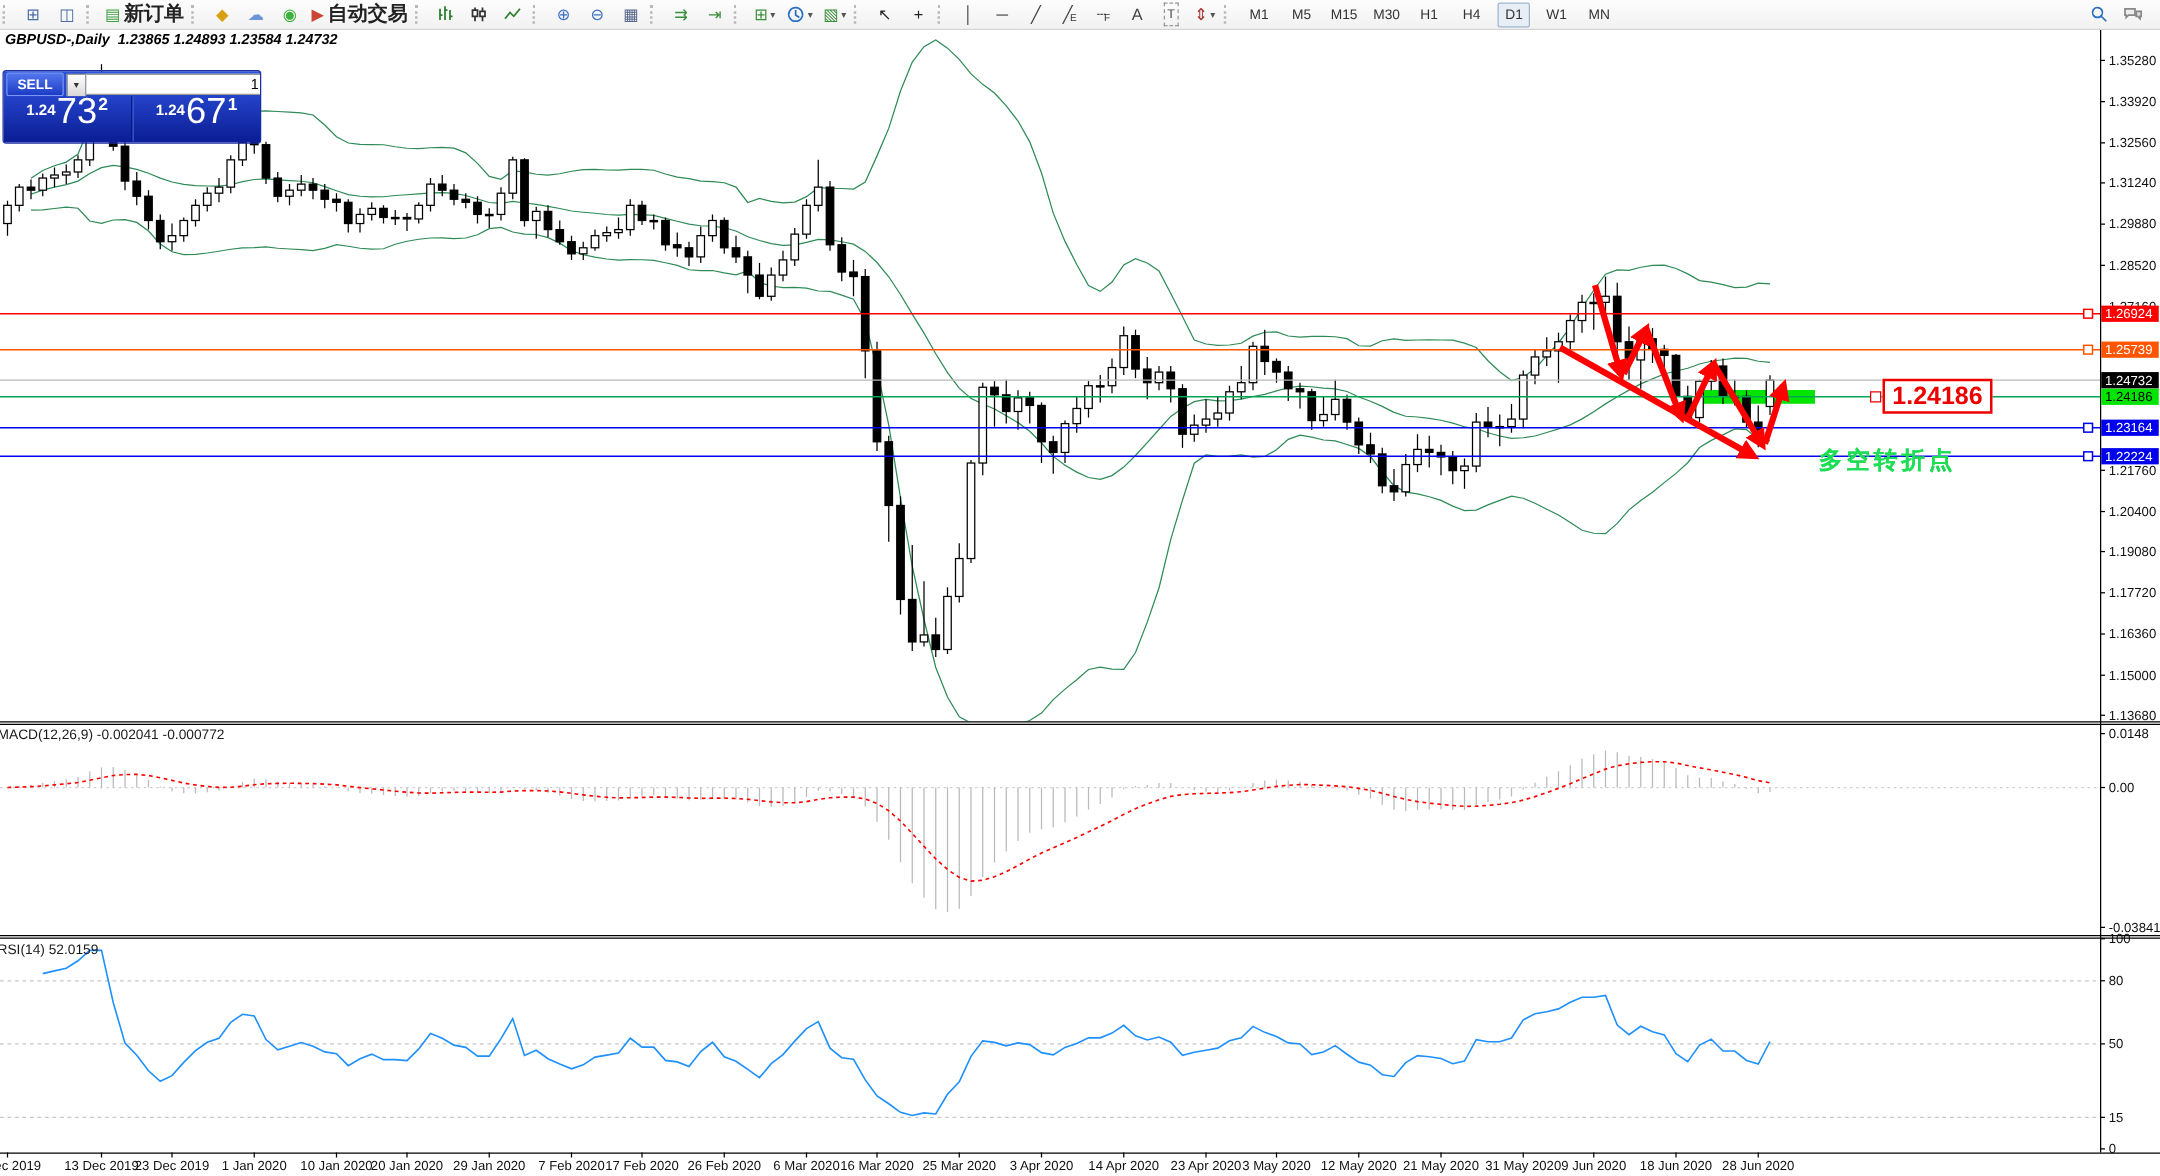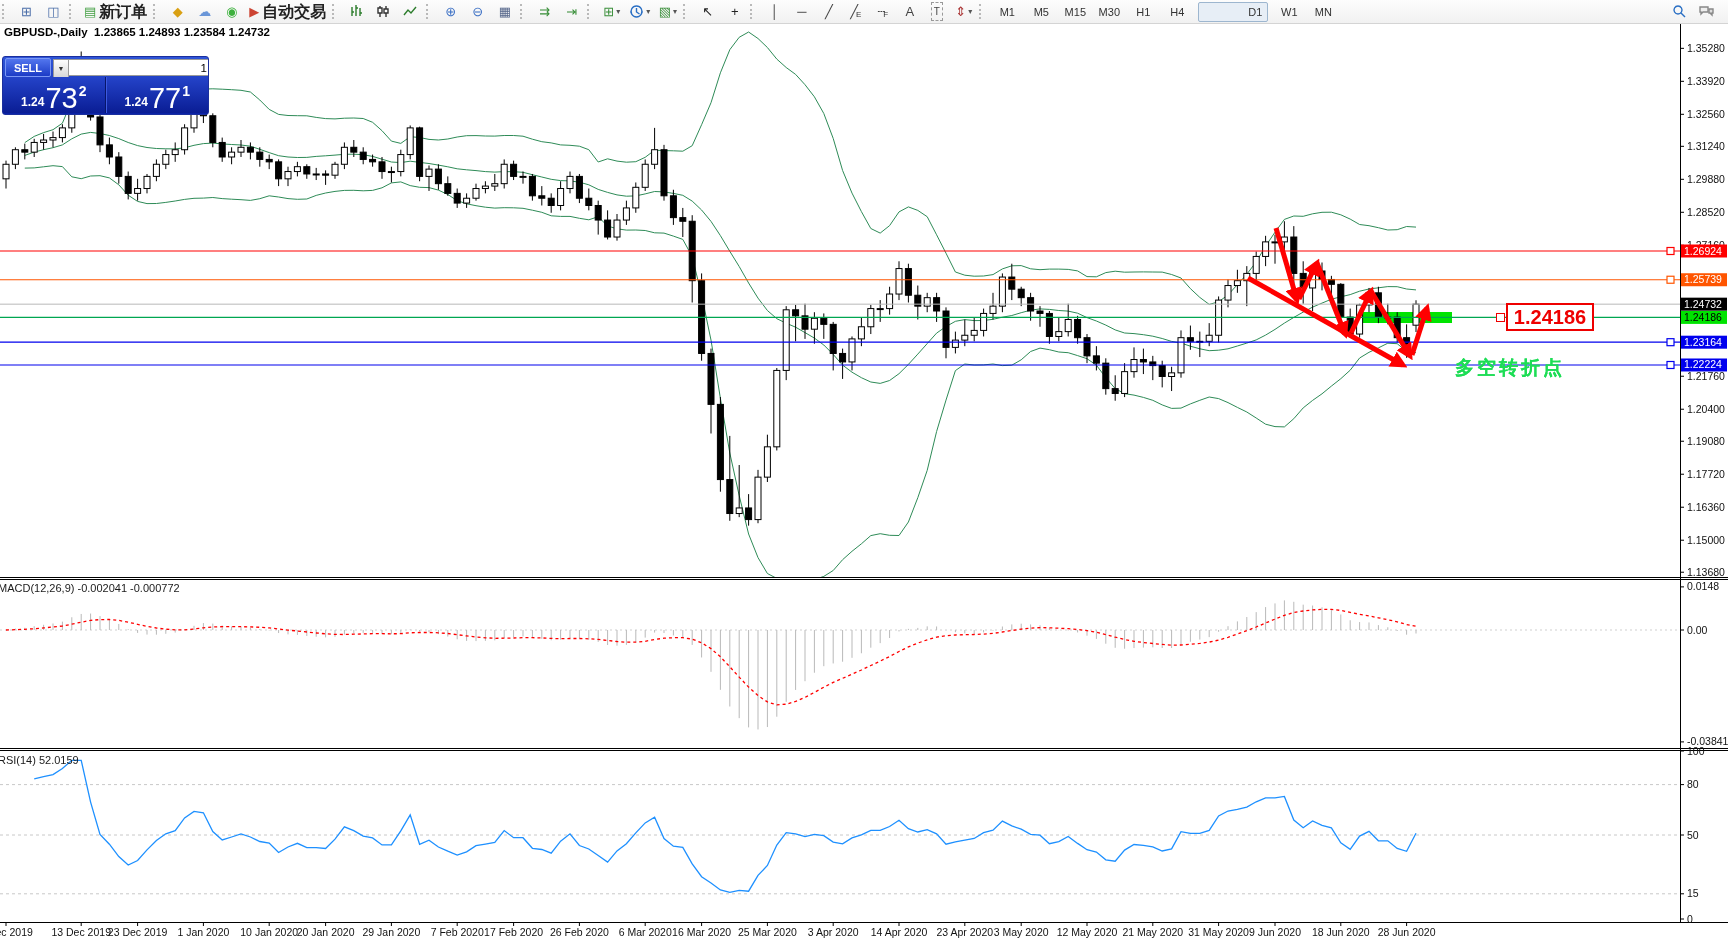--- a/index.html
+++ b/index.html
@@ -11,45 +11,45 @@
   .grip{width:5px;height:15px;border-left:2px dotted #b9b9b9;margin:0 4px 0 2px;}
   .tbtn{display:inline-flex;align-items:center;justify-content:center;height:19px;min-width:19px;
     padding:0 2px;margin:0 1px;border:1px solid transparent;border-radius:2px;font-size:13px;
     line-height:17px;cursor:default;color:#444;}
   .tbtn .lbl{font-size:16px;color:#222;margin-left:3px;font-weight:bold;}
   .tbtn .sub{font-size:8px;color:#333;margin-left:-2px;margin-top:6px;}
   .tbtn .dd{font-size:8px;color:#555;margin-left:2px;}
   .tbtn.boxed .g{border:1px dashed #999;font-size:10px;padding:0 2px;}
   .tf{display:inline-flex;align-items:center;justify-content:center;height:18px;min-width:24px;
     margin:0 4px;font-size:11px;color:#333;border:1px solid transparent;border-radius:2px;}
-  .tf.active{background:#e7eef6;border-color:#9db6cf;padding-left:44px;}
+  .tf.active{background:#e7eef6;border-color:#9db6cf;}
   #tb-right{margin-left:auto;display:flex;align-items:center;padding-right:8px;}
   
   #plot{position:absolute;left:0;top:0;z-index:1;}
   .ovl{position:absolute;z-index:10;}
-  #symbol-title{left:4px;top:26px;font-size:11.5px;font-weight:bold;color:#000;z-index:12;}
+  #symbol-title{left:4px;top:26px;font-size:11.5px;font-weight:bold;color:#000;z-index:12;font-style:italic;}
   #macd-label,#rsi-label{font-size:11px;color:#1a1a1a;left:-2px;z-index:12;}
   #macd-label{top:582px;}
   #rsi-label{top:754px;}
   
   #ocp{left:2px;top:56px;width:205px;height:57px;z-index:20;
     background:linear-gradient(#2e55d8,#0a22a6);border:1px solid #1b2f9e;border-radius:3px;
     color:#fff;overflow:hidden;}
   #ocp .row1{display:flex;align-items:center;height:19px;margin:1px 2px 0 2px;}
   .ocbtn{flex:0 0 44px;height:17px;display:flex;align-items:center;justify-content:center;
     font-size:11px;font-weight:bold;color:#fff;background:linear-gradient(#5276ee,#1c3bc6);
     border:1px solid #7b97f4;border-radius:2px;}
   #vol-wrap{display:flex;flex:1;height:17px;margin:0 2px;}
   .spin{width:14px;height:17px;background:linear-gradient(#fefefe,#d8d8d8);border:1px solid #9a9a9a;
     display:flex;align-items:center;justify-content:center;font-size:7px;color:#333;}
   #vol-input{flex:1;height:15px;border:1px solid #9a9a9a;border-left:none;border-right:none;
     font-size:11.5px;text-align:right;padding:0 6px 0 0;color:#000;background:#fff;
     font-family:"Liberation Sans",sans-serif;}
   #ocp .row2{display:flex;height:36px;}
-  .half{flex:1;display:flex;align-items:flex-end;justify-content:center;padding-bottom:2px;
+  .half{flex:1;display:flex;align-items:center;justify-content:center;padding-bottom:12px;
     background:linear-gradient(#2443c9,#0a1d94);}
   .half.sell{border-right:1px solid #071569;}
   .half.buy{border-left:1px solid #3d5ae0;}
   .p-small{font-size:12px;font-weight:bold;margin:0 1px 2px 0;}
   .p-big{font-size:29px;font-weight:normal;line-height:26px;}
   .p-sup{font-size:14px;font-weight:bold;margin:0 0 12px 1px;}
   
   #big-price-label{left:1506px;top:303px;width:84px;height:24px;z-index:15;
     border:2px solid #ee0000;background:#fff;color:#ee0000;font-size:20px;font-weight:bold;
     display:flex;align-items:center;justify-content:center;}
@@ -824,21 +824,21 @@
 
     </div>
     <div class="row2">
       <div class="half sell">
         <span class="p-small">1.24</span>
         <span class="p-big">73</span>
         <span class="p-sup">2</span>
       </div>
       <div class="half buy">
         <span class="p-small">1.24</span>
-        <span class="p-big">77</span>
+        <span class="p-big">67</span>
         <span class="p-sup">1</span>
       </div>
     </div>
   </div>
 
   <div class="ovl" id="macd-label">MACD(12,26,9) -0.002041 -0.000772</div>
   <div class="ovl" id="rsi-label">RSI(14) 52.0159</div>
 
   <div class="ovl" id="big-price-label">1.24186</div>
   <div class="ovl" id="label-handle"></div>

